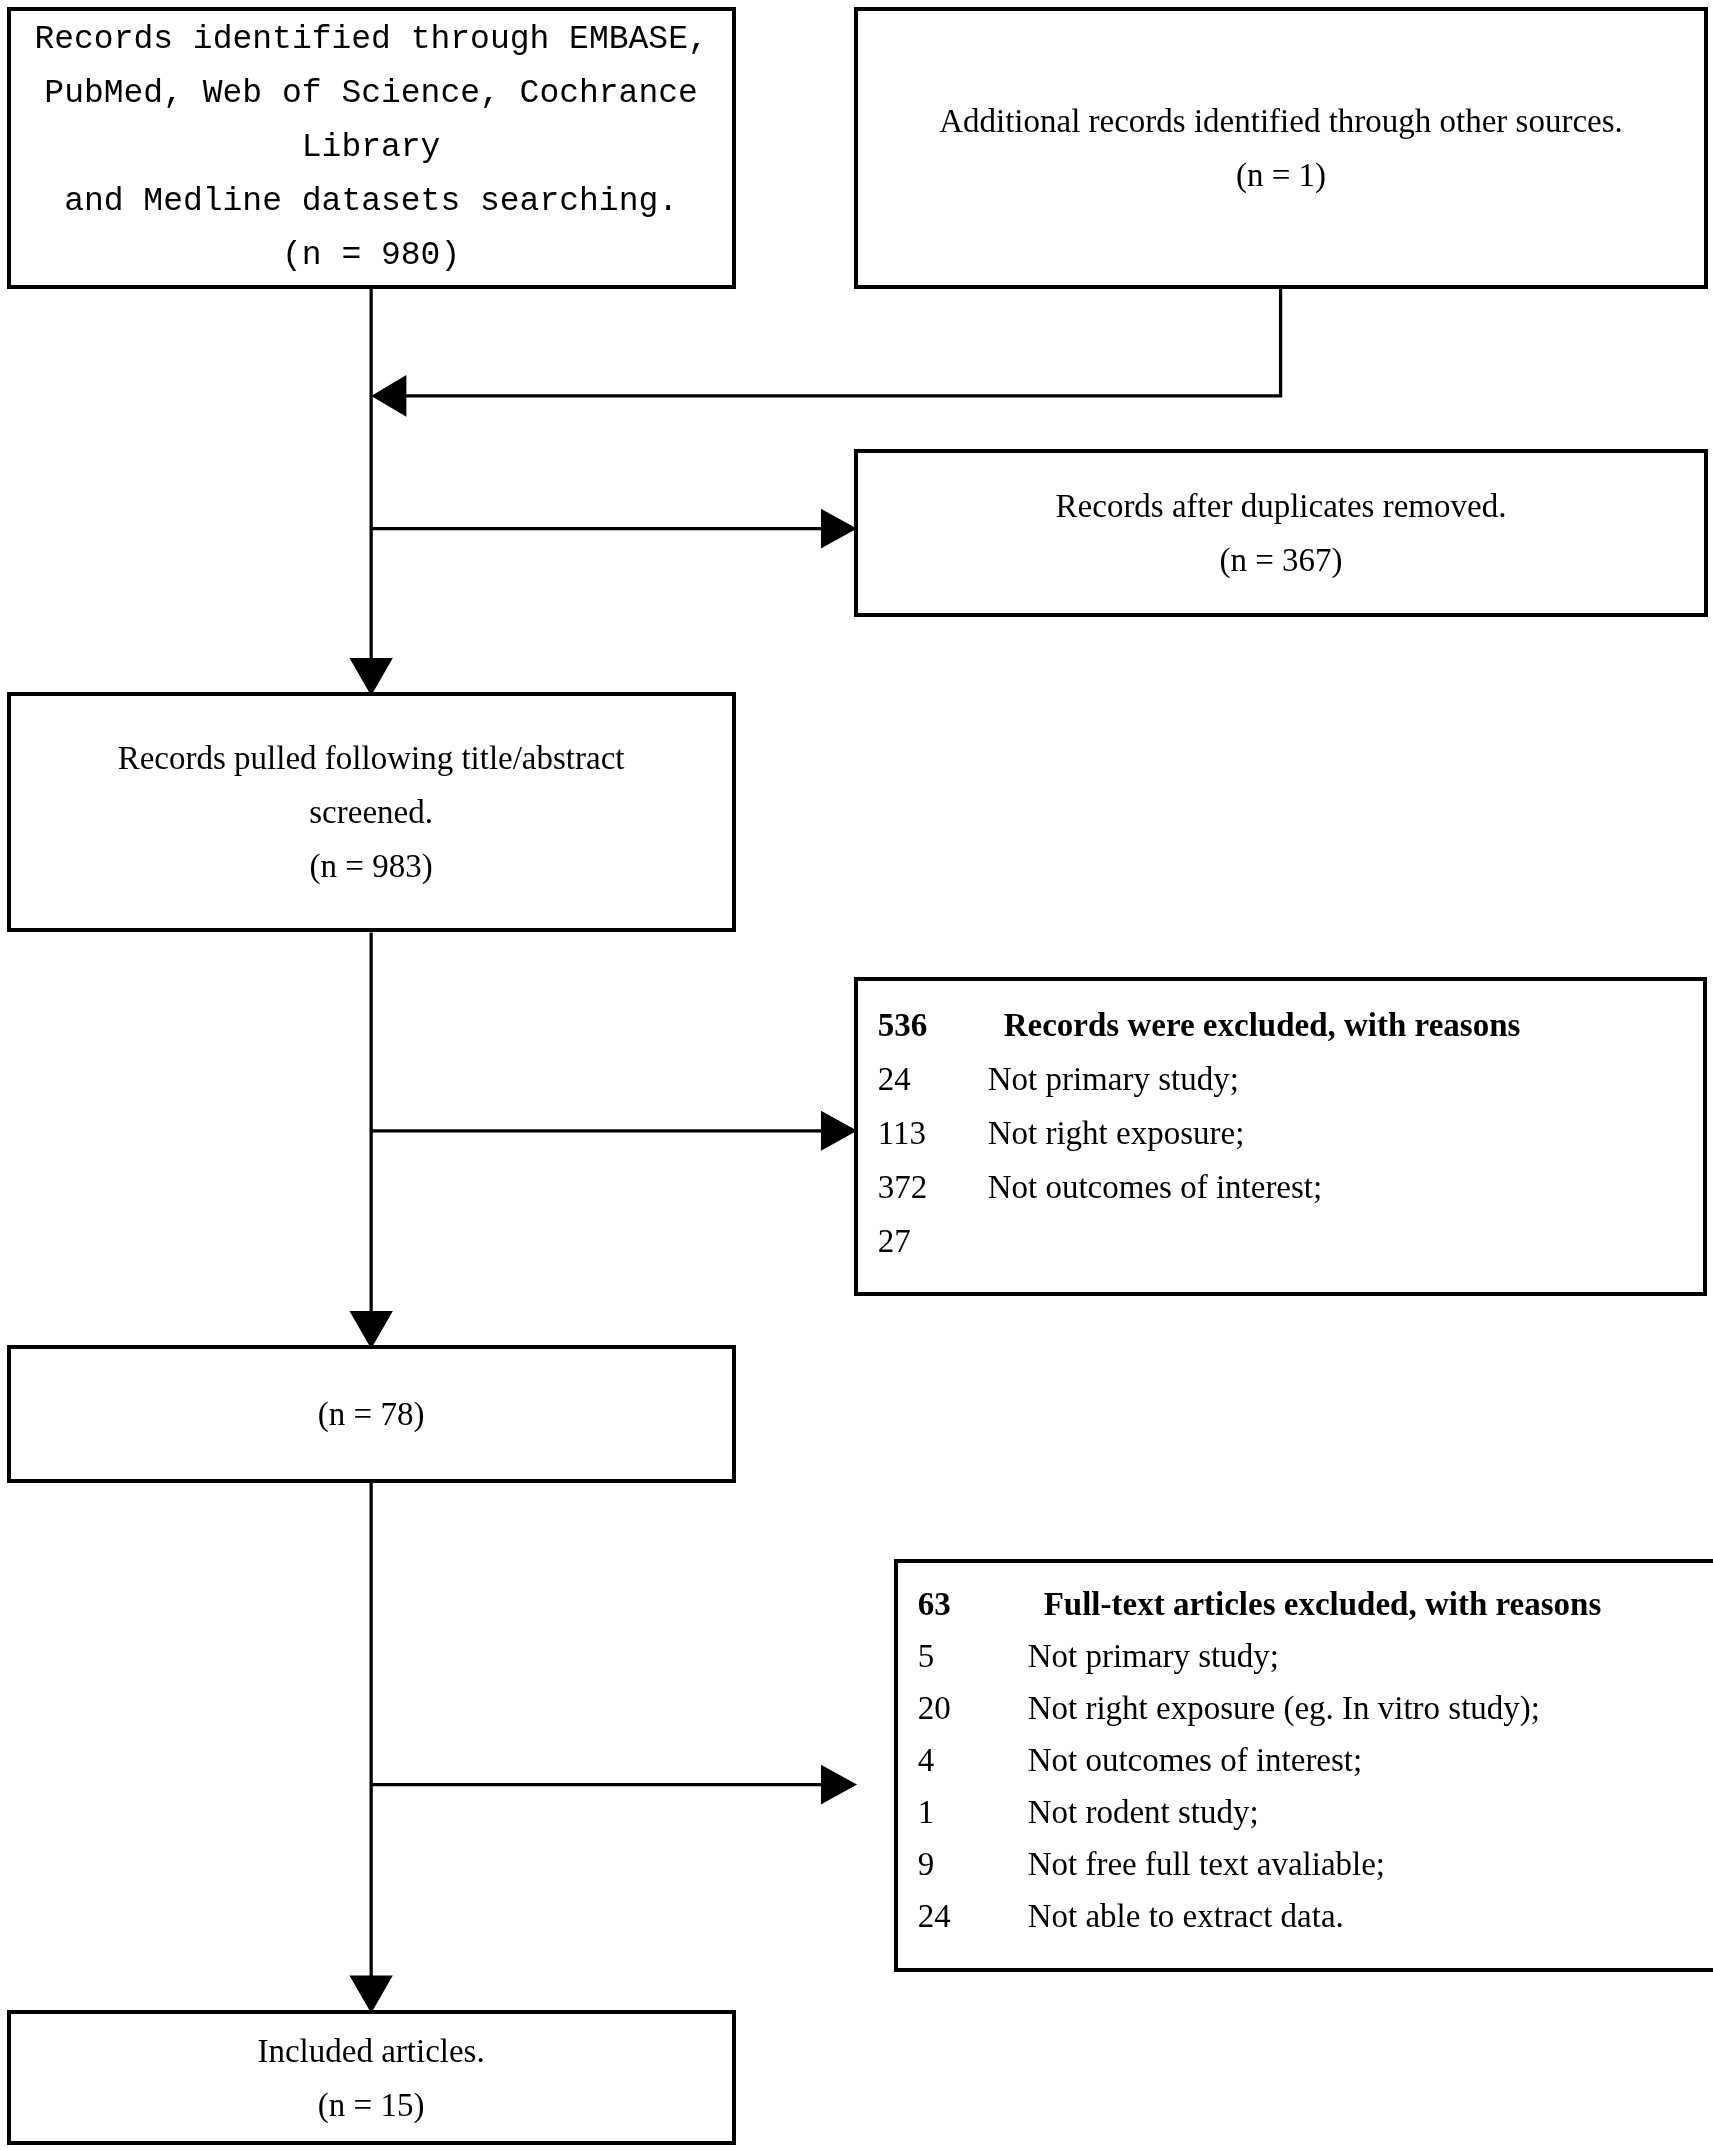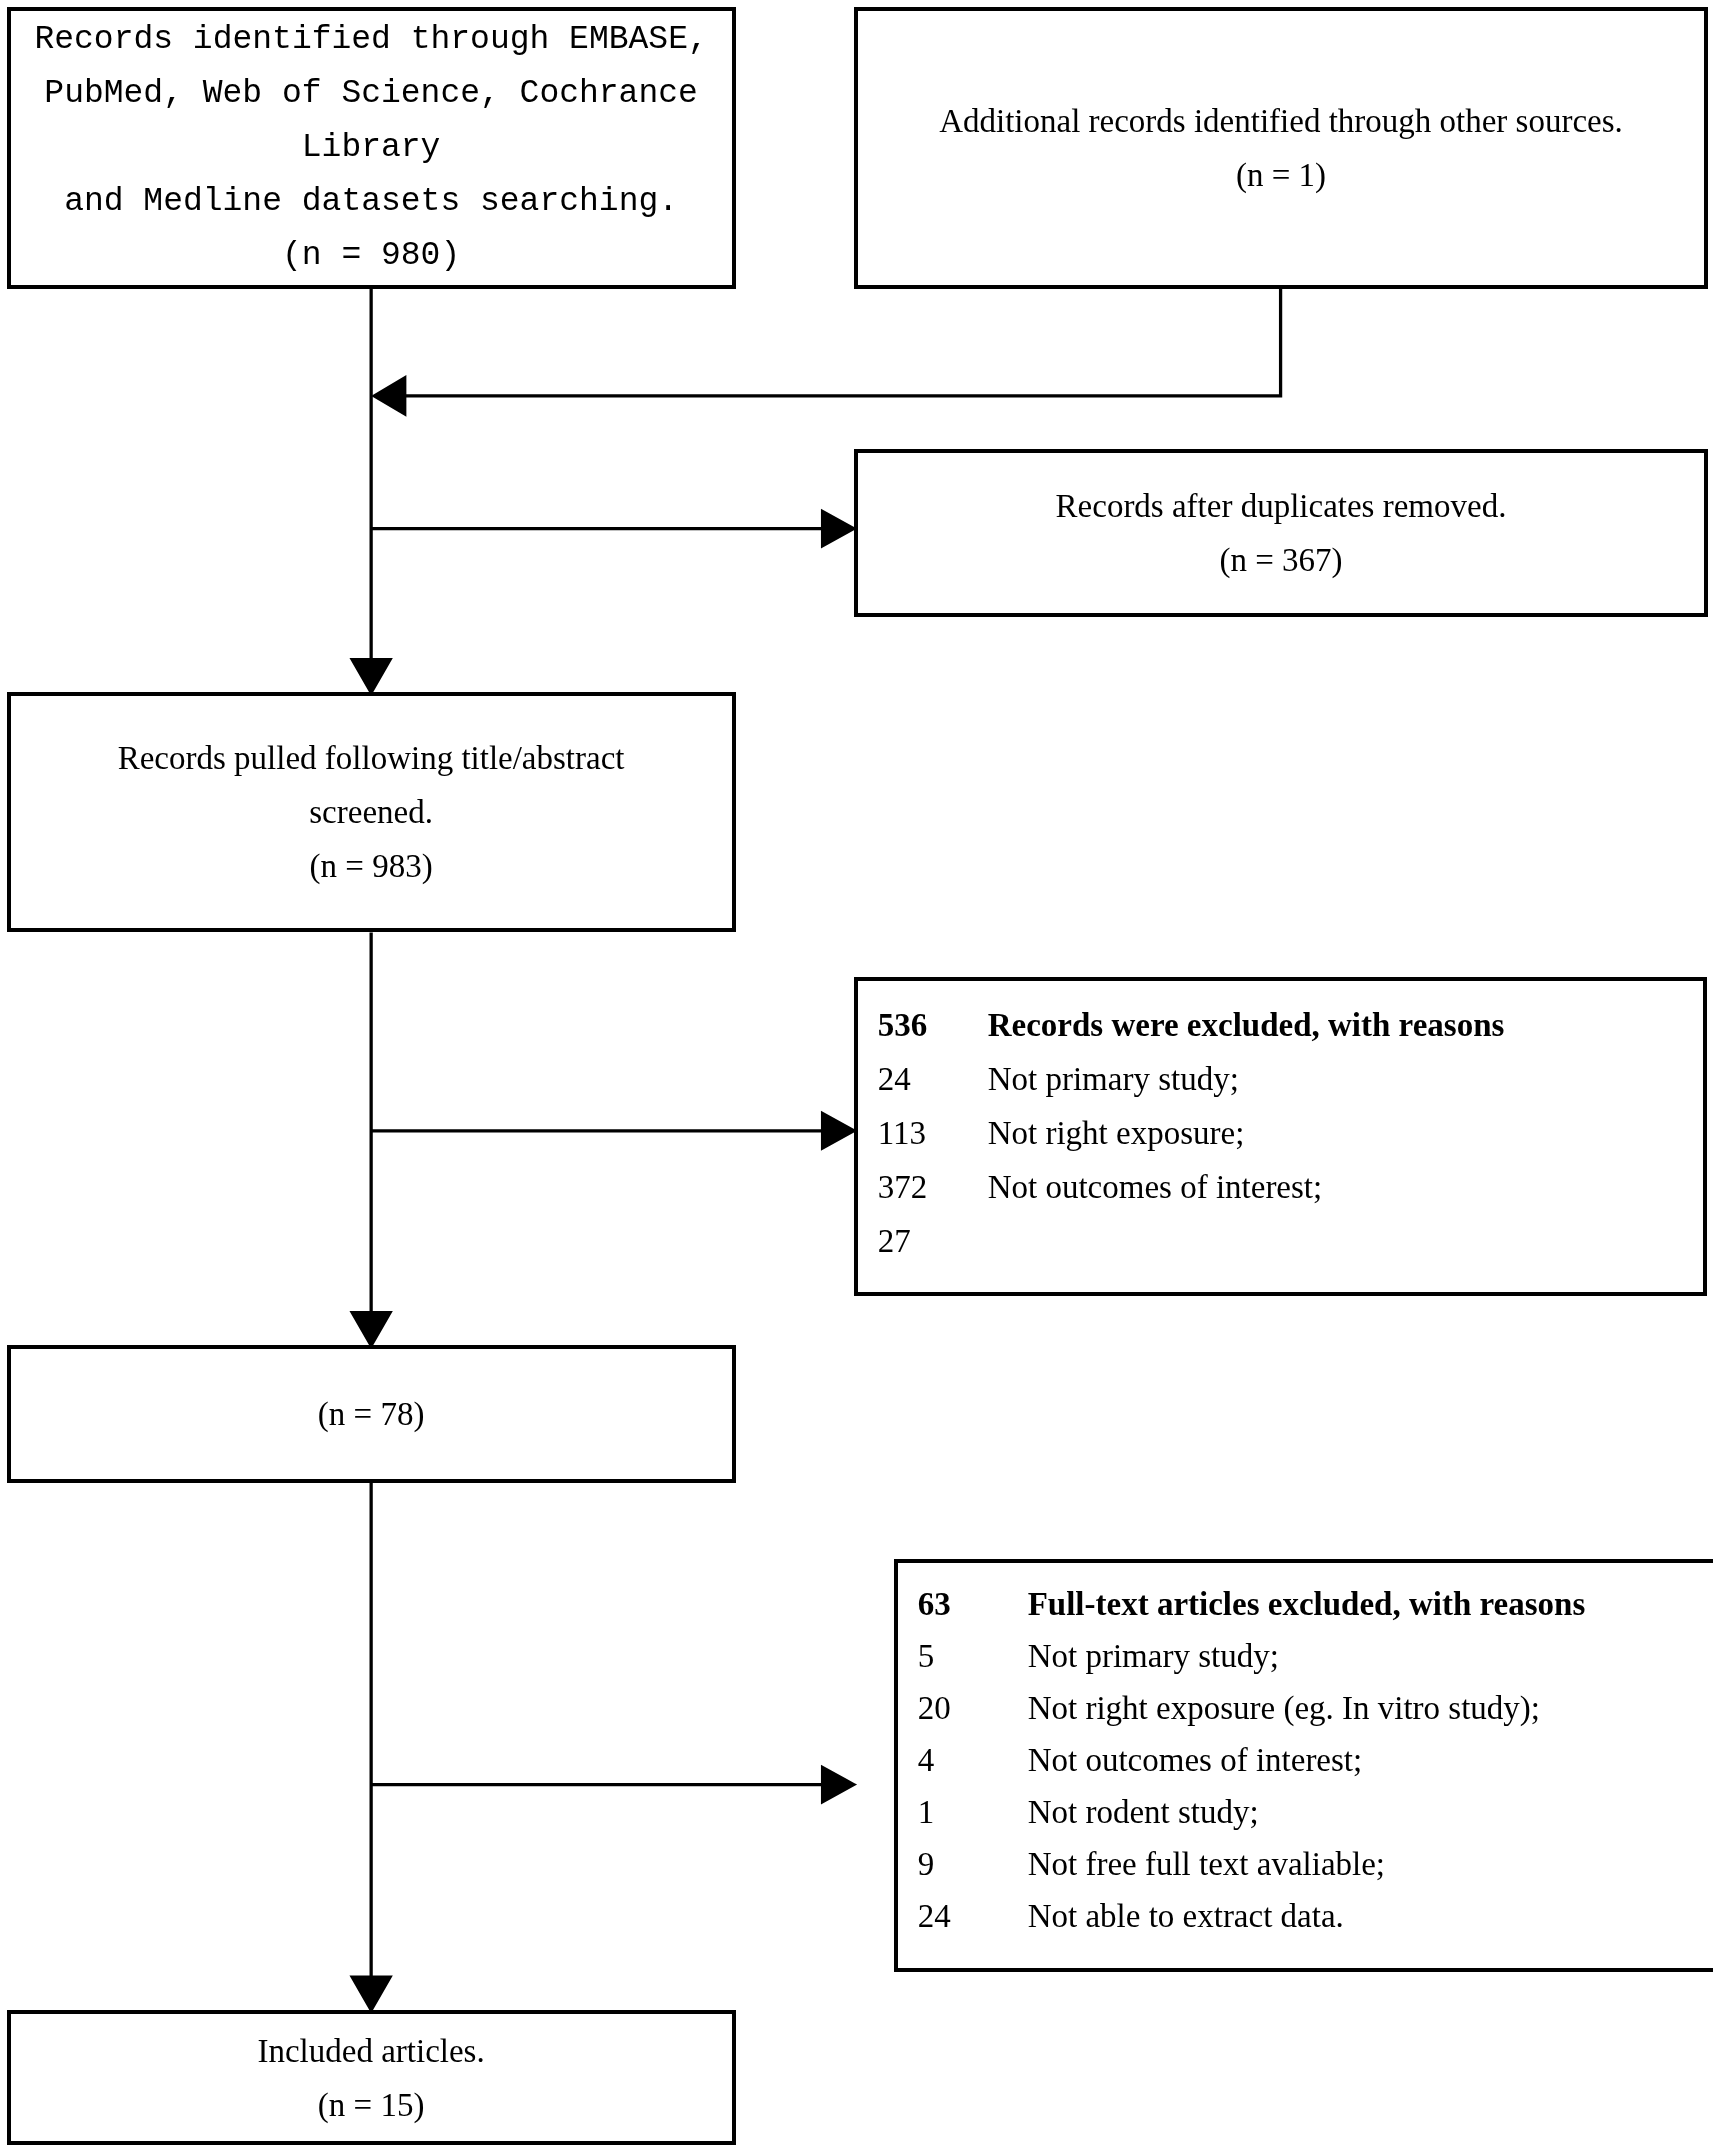--- a/index.html
+++ b/index.html
@@ -60,20 +60,21 @@
     flex-direction: row;
   }
   .reason-row .count {
     flex: 0 0 110px;
   }
   .reason-row .reason {
     flex: 1 1 auto;
   }
   .reason-row.title-row {
     font-weight: bold;
+    gap: 16px;
   }
 </style>
 </head>
 <body>
 
 <svg id="connectors" viewBox="0 0 2092 2625" xmlns="http://www.w3.org/2000/svg" stroke="#000000" stroke-width="4" fill="#000000">
   <g>
     <line x1="453" y1="352" x2="453" y2="807"></line>
     <polygon points="453,845 430,805 476,805"></polygon>
   </g>

